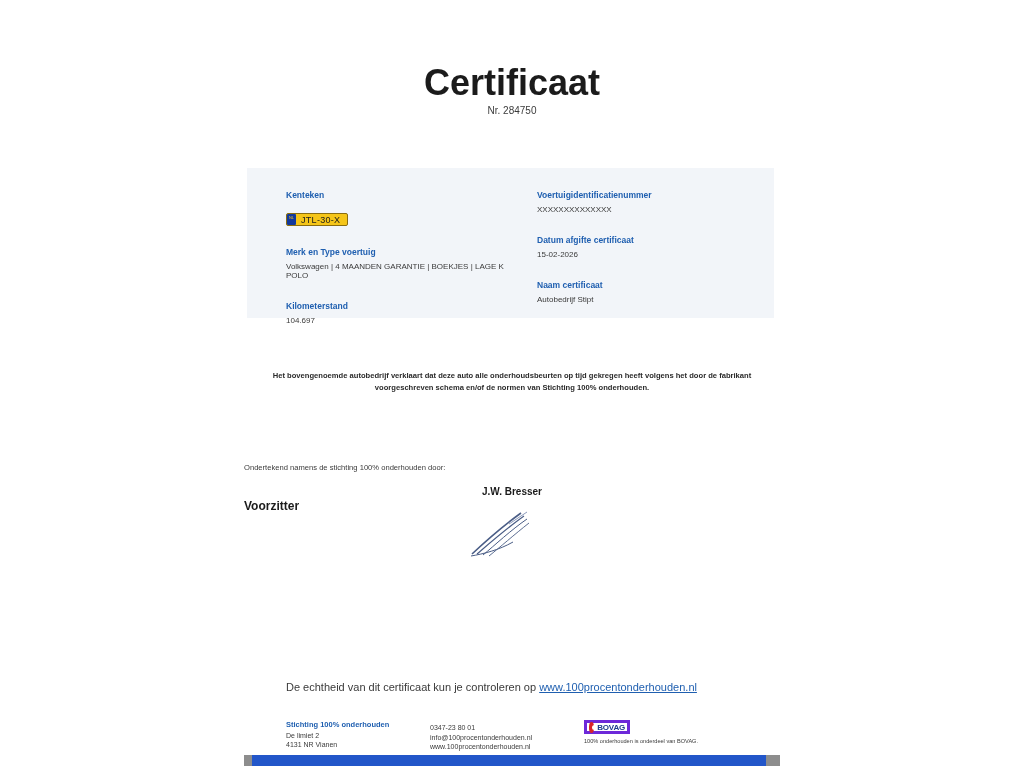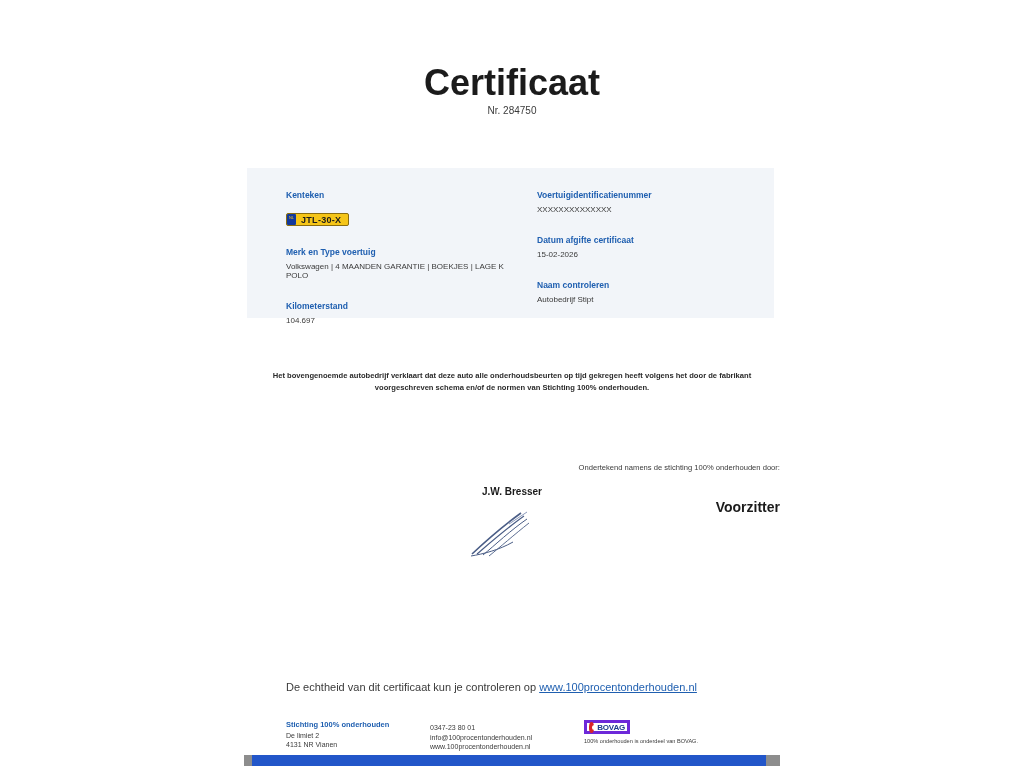--- a/index.html
+++ b/index.html
@@ -135,21 +135,21 @@
     border-radius: 1px;
     display: flex;
     align-items: flex-start;
     justify-content: center;
     color: #f5c518;
     font-size: 4px;
     line-height: 8px;
   }
   .plate-text {
     font-size: 9px;
-    font-weight: bold;
+    font-weight: normal;
     color: #1b1b1b;
     letter-spacing: 0.3px;
   }
 
   
   .declaration {
     position: absolute;
     left: 10px;
     top: 370px;
     width: 516px;
@@ -159,41 +159,41 @@
     color: #2b2b2b;
     line-height: 12px;
   }
 
   
   .signed-intro {
     position: absolute;
     left: 0;
     top: 463px;
     width: 536px;
-    text-align: right;
+    text-align: left;
     font-size: 7.6px;
     color: #3a3a3a;
   }
   .signer-name {
     position: absolute;
     left: 0;
     top: 486px;
     width: 536px;
     text-align: center;
     font-size: 10px;
     font-weight: bold;
     color: #1b1b1b;
   }
   .signer-role {
     position: absolute;
     left: 0;
     top: 499px;
     width: 536px;
-    text-align: right;
-    font-size: 14px;
+    text-align: left;
+    font-size: 12px;
     font-weight: bold;
     color: #1b1b1b;
   }
   .signature {
     position: absolute;
     left: 225px;
     top: 510px;
     width: 80px;
     height: 50px;
   }
@@ -322,21 +322,21 @@
           <div class="field-label">Voertuigidentificatienummer</div>
           <div class="field-value">XXXXXXXXXXXXXX</div>
         </div>
 
         <div class="field">
           <div class="field-label">Datum afgifte certificaat</div>
           <div class="field-value">15-02-2026</div>
         </div>
 
         <div class="field">
-          <div class="field-label">Naam controleren</div>
+          <div class="field-label">Naam certificaat</div>
           <div class="field-value">Autobedrijf Stipt</div>
         </div>
 
       </div>
     </div>
 
     <div class="declaration">Het bovengenoemde autobedrijf verklaart dat deze auto alle onderhoudsbeurten op tijd gekregen heeft volgens het door de fabrikant voorgeschreven schema en/of de normen van Stichting 100% onderhouden.</div>
 
     <div class="signed-intro">Ondertekend namens de stichting 100% onderhouden door:</div>
     <div class="signer-name">J.W. Bresser</div>

